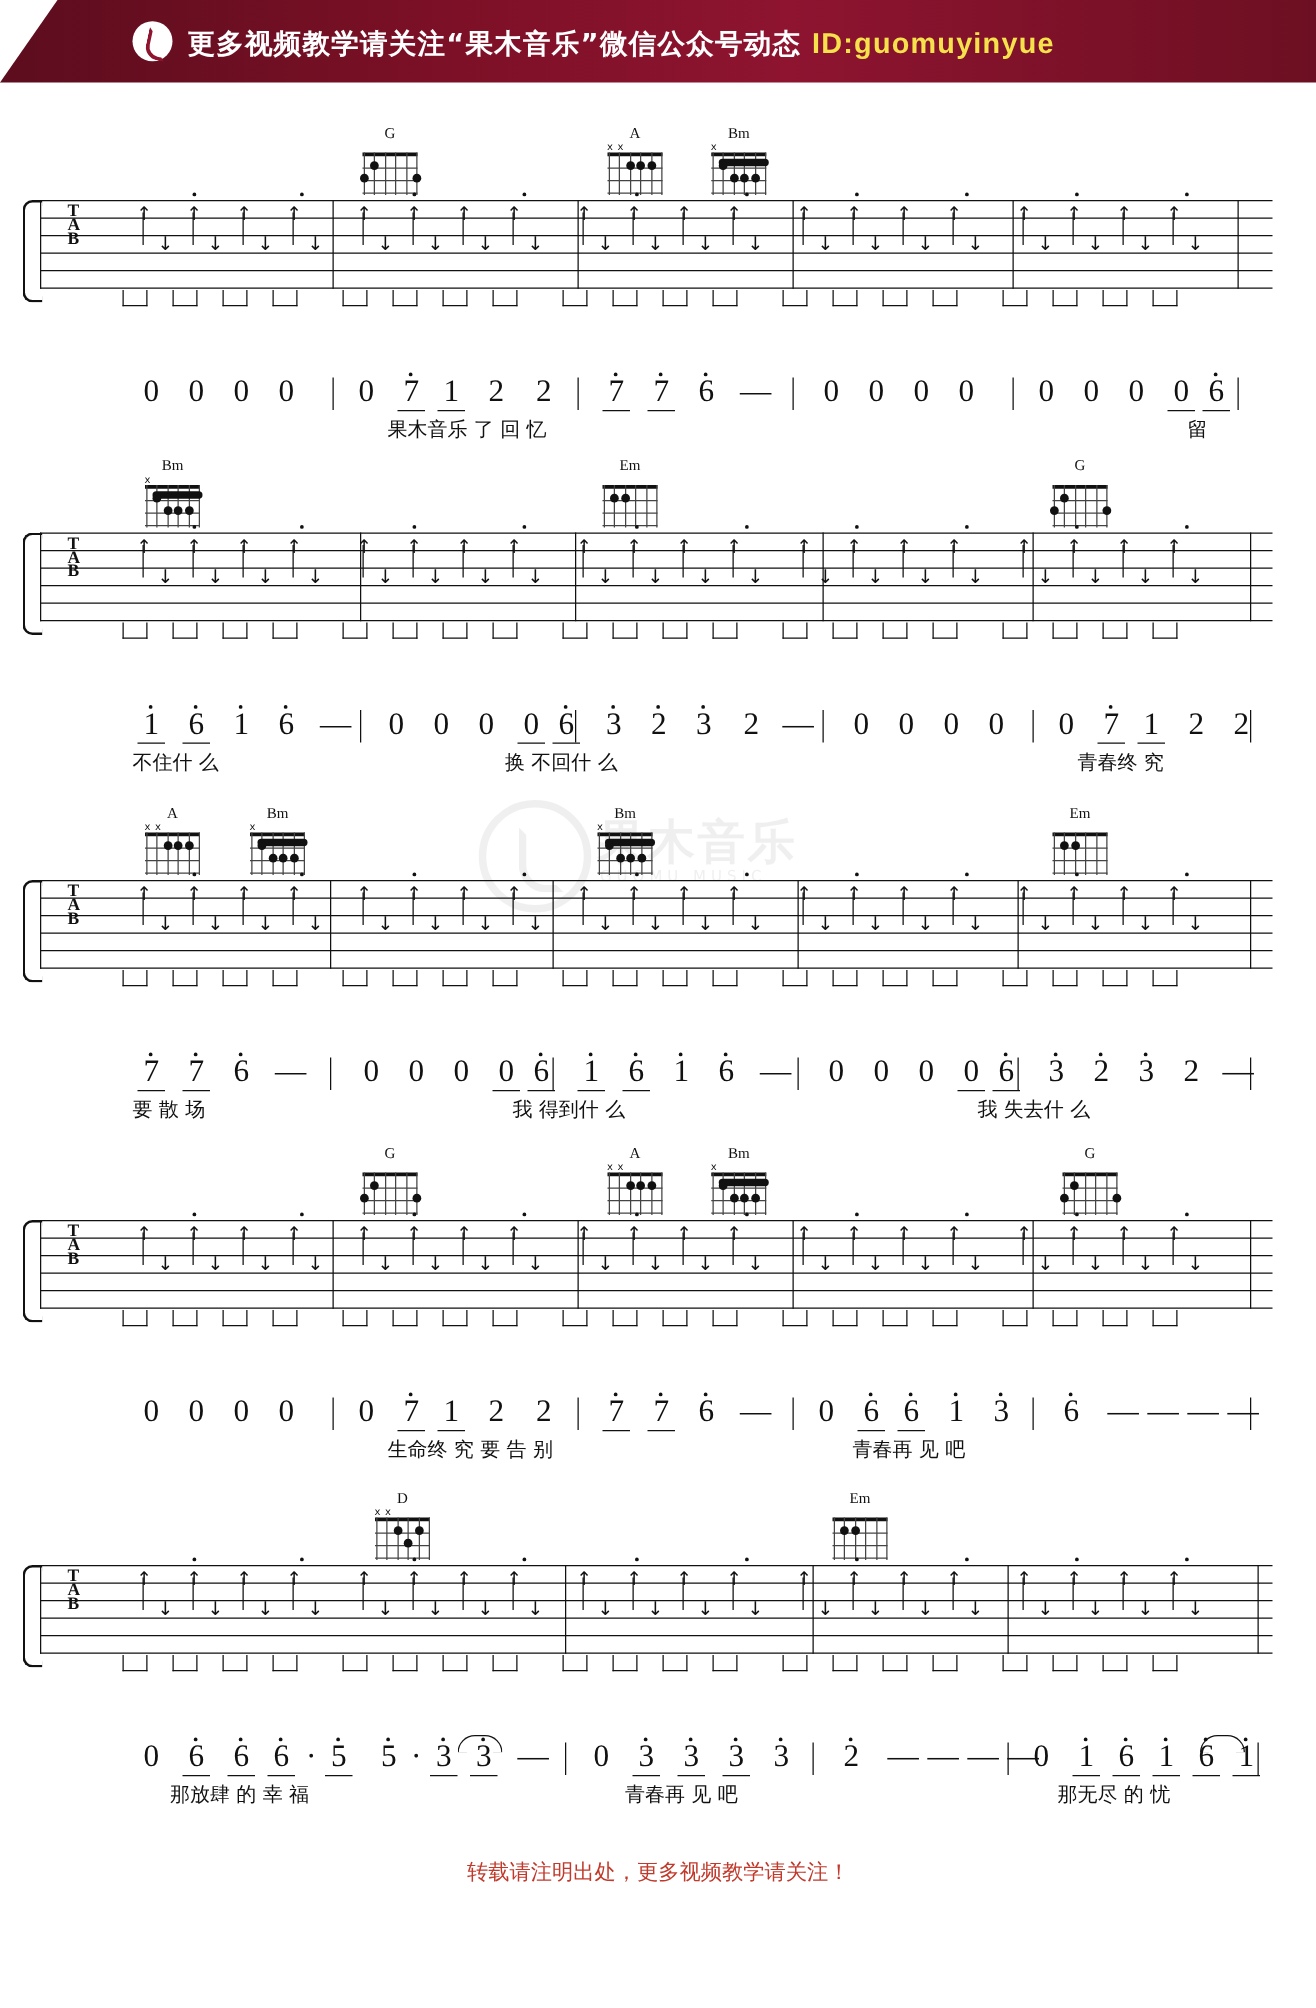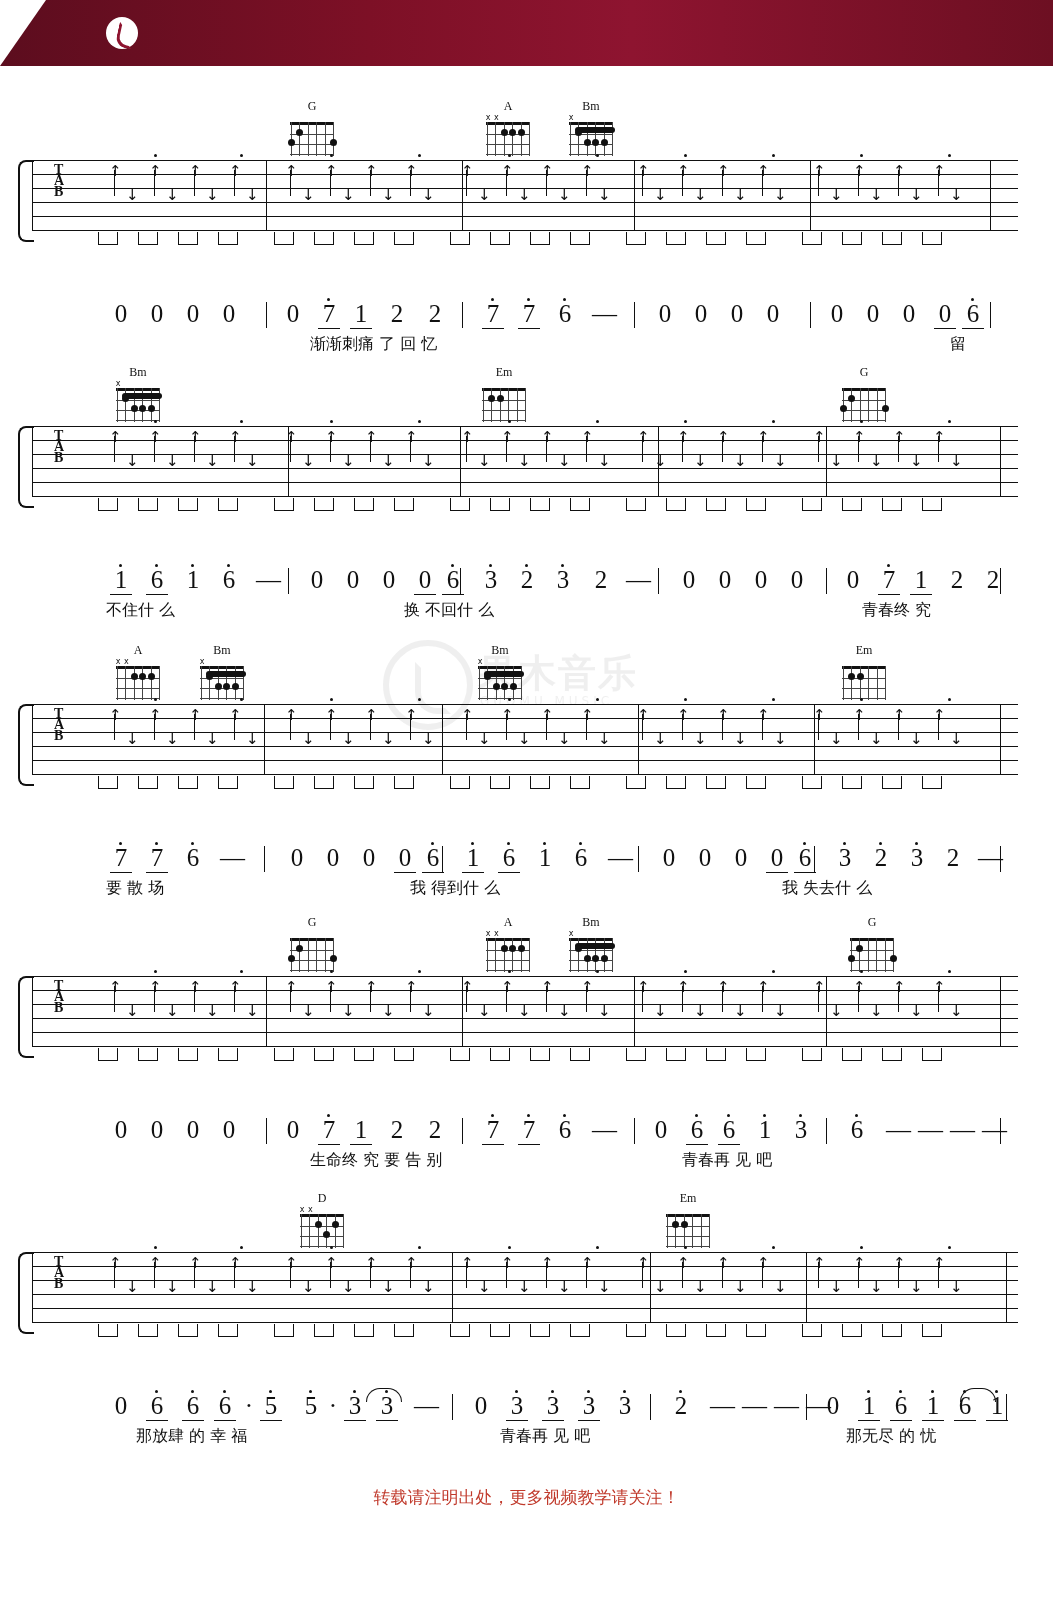--- a/index.html
+++ b/index.html
@@ -126,20 +126,24 @@
     position:absolute;left:0;top:1486px;width:1053px;text-align:center;
     font-family:"DejaVu Sans",sans-serif;font-size:17px;color:#c0392b;
   }
 </style>
 </head>
 <body>
 
 <div class="banner">
   <div class="corner"></div>
   <div class="logo"></div>
+  <div class="btitle">
+    <span>更多视频教学请关注“果木音乐”微信公众号动态</span>
+    <span class="bid">ID:guomuyinyue</span>
+  </div>
 </div>
 
 <div class="watermark">
   <div class="wm-circle"></div>
   <div class="wm-text">果木音乐</div>
   <div class="wm-sub">GUOMU MUSIC</div>
 </div>
 
 <div id="score">
     <div class="system" style="top: 100px; height: 300px;">
@@ -359,21 +363,21 @@
         <div class="note" style="left: 862px;">0</div>
         <div class="note" style="left: 898px;">0</div>
         <div class="note u" style="left: 934px;">0</div>
         <div class="note u dotabove" style="left: 962px;">6</div>
         <div class="nbar" style="left: 266px; top: 2px;"></div>
         <div class="nbar" style="left: 462px; top: 2px;"></div>
         <div class="nbar" style="left: 634px; top: 2px;"></div>
         <div class="nbar" style="left: 810px; top: 2px;"></div>
         <div class="nbar" style="left: 990px; top: 2px;"></div>
       </div>
-      <div class="lyric" style="left: 310px; top: 234px;">渐渐刺痛  了 回 忆</div>
+      <div class="lyric" style="left: 310px; top: 234px;">果木音乐  了 回 忆</div>
       <div class="lyric" style="left: 950px; top: 234px;">留</div>
     </div>
     <div class="system" style="top: 366px; height: 300px;">
       <div class="chord" style="left: 112px; top: 0px;">
         <div class="cname">Bm</div>
         <div class="marks">
           <span style="left: -1px;">x</span>
           <span style="left: 7.4px;"></span>
           <span style="left: 15.8px;"></span>
           <span style="left: 24.2px;"></span>

